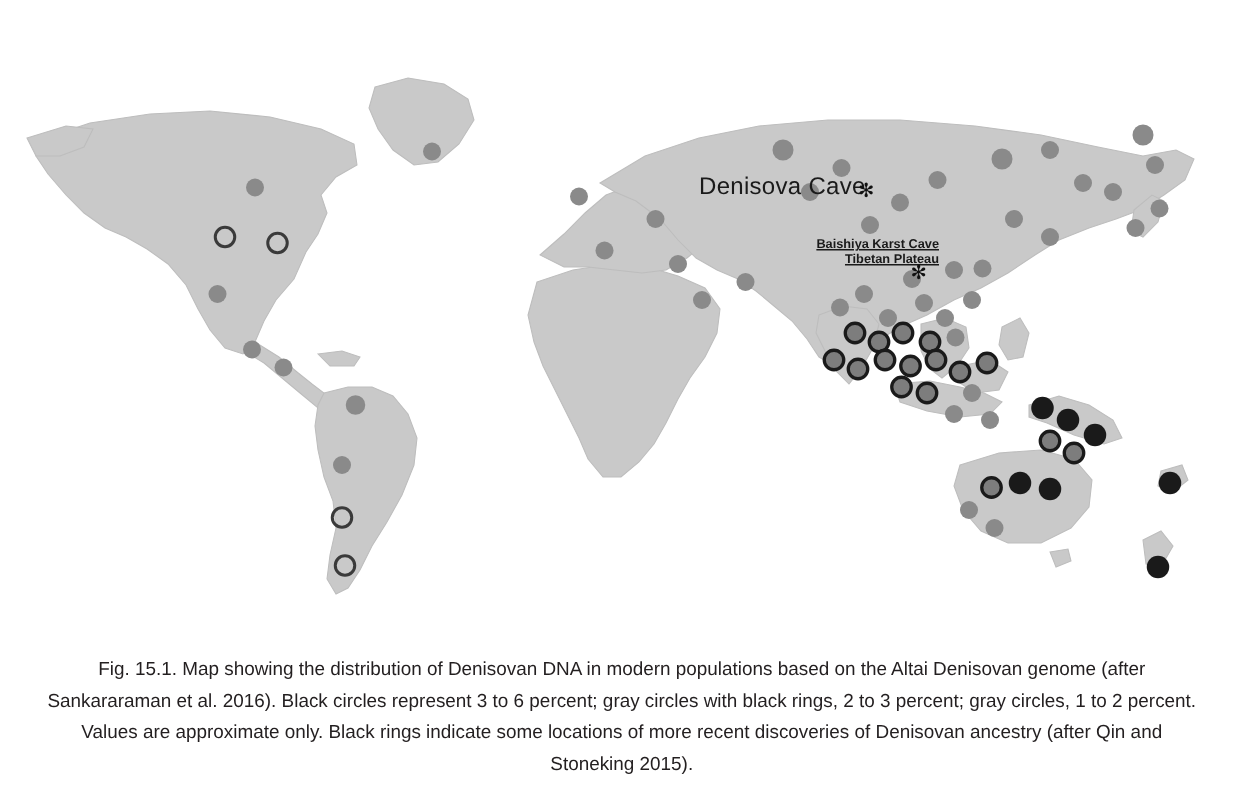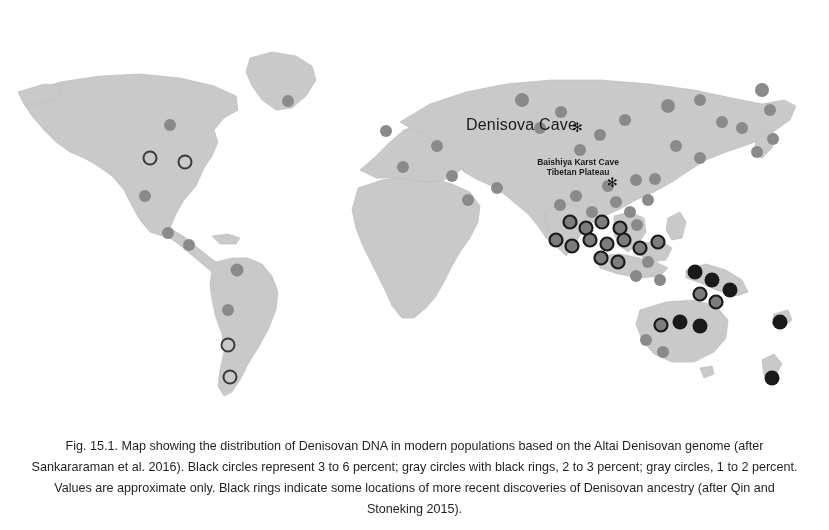--- a/index.html
+++ b/index.html
@@ -40,21 +40,22 @@
     pointer-events: none;
   }
   #denisova-label {
     font-size: 16px;
     letter-spacing: 0.2px;
   }
   #baishiya-label {
     font-size: 8.5px;
     font-weight: bold;
     line-height: 10px;
-    text-align: center;
+    text-align: right;
+    text-decoration: underline;
   }
   .star {
     position: absolute;
     font-size: 13px;
     color: #111111;
     font-family: "DejaVu Sans", sans-serif;
     line-height: 1;
   }
   #caption {
     position: absolute;

